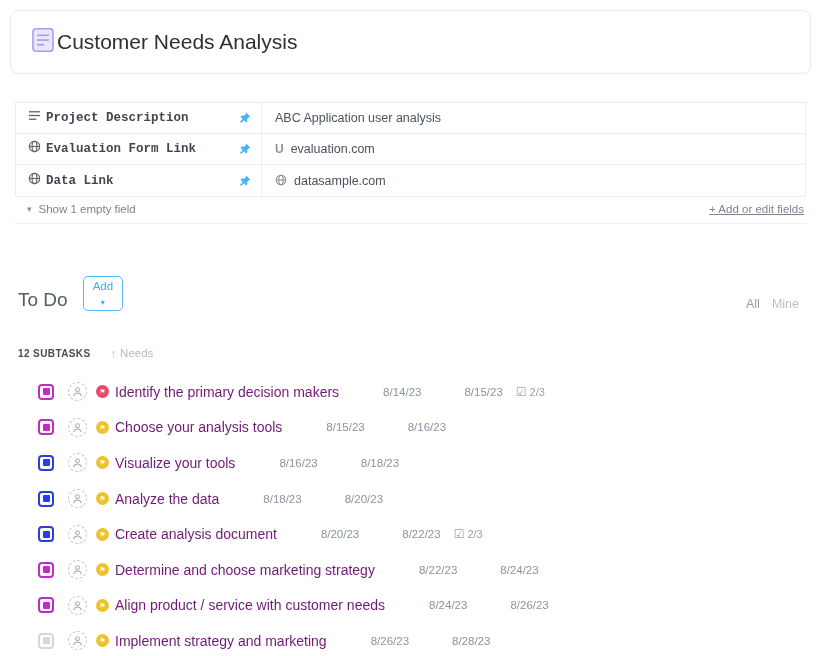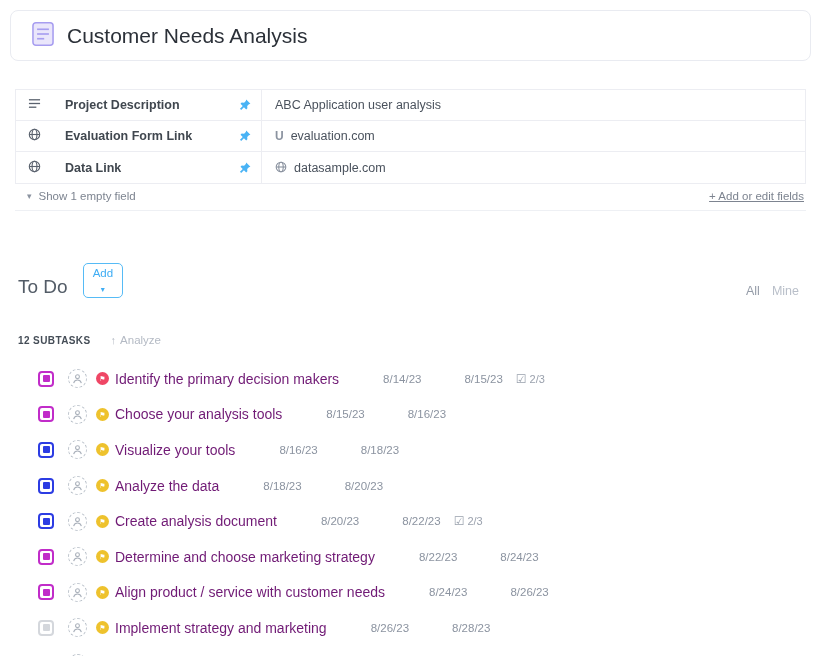--- a/index.html
+++ b/index.html
@@ -1,30 +1,30 @@
 <!DOCTYPE html>
 <html><head>
 <meta charset="utf-8">
 <style>
   * { margin:0; padding:0; box-sizing:border-box; }
   html,body { width:821px; height:656px; background:#fff; overflow:hidden;
     font-family:"Liberation Sans", sans-serif; color:#3a414b; }
 
   
-  .header-card { margin:10px 10px 0 10px; height:51px; border:1px solid #e9ebf1;
-    border-radius:8px; display:flex; align-items:center; padding-left:20px; gap:12px; background:#fff; }
+  .header-card { margin:10px 10px 0 10px; height:64px; border:1px solid #e9ebf1;
+    border-radius:8px; display:flex; align-items:center; padding-left:20px; gap:2px; background:#fff; }
   .page-title { font-size:21px; font-weight:400; color:#2b3038; }
 
   
   .fields-card { margin:28px 15px 0 15px; }
   .f-table { border:1px solid #ecedf2; }
   .field-row { height:31px; display:flex; align-items:stretch; border-bottom:1px solid #ecedf2; background:#fff; }
   .field-row:last-child { border-bottom:none; }
   .f-label-cell { width:246px; border-right:1px solid #ecedf2; display:flex; align-items:center;
-    padding:0 10px 0 12px; gap:24px; }
+    padding:0 10px 0 12px; gap:5px;font-family:Liberation Mono, monospace; }
   .f-label { font-size:12.5px; font-weight:700; color:#40474f; }
   .pin { margin-left:auto; display:flex; }
   .f-value-cell { flex:1; display:flex; align-items:center; padding-left:13px; gap:7px; }
   .f-value { font-size:12.5px; color:#4a525d; }
   .u-fav { font-size:12px; font-weight:700; color:#8b93a0; }
   .fields-footer { display:flex; align-items:center; justify-content:space-between;
     padding:6px 2px 8px 12px; border-bottom:1px solid #eef0f4; }
   .show-empty { font-size:11.5px; color:#7d8490; display:flex; align-items:center; gap:7px; cursor:pointer; }
   .show-empty .caret { font-size:9px; color:#8b93a0; }
   .add-edit { font-size:11.5px; color:#7d8490; text-decoration:underline; cursor:pointer; }
@@ -173,21 +173,21 @@
   <div class="filters">
     <span class="filter-all">All</span>
     <span class="filter-mine">Mine</span>
   </div>
 </div>
 
 <div class="subtasks-bar">
   <span class="subtask-count">12 SUBTASKS</span>
   <span class="sort">
     <span class="arrow">↑</span>
-    <span>Analyze</span>
+    <span>Needs</span>
   </span>
 </div>
 
 <div class="task-list" id="task-list">
   <div class="task-row">
     <span class="status-checkbox" style="border-color: rgb(193, 44, 201);">
         <span class="inner" style="background: rgb(193, 44, 201);"></span>
       </span>
     <span class="assignee">
       <svg width="11" height="11" viewBox="0 0 12 12">

